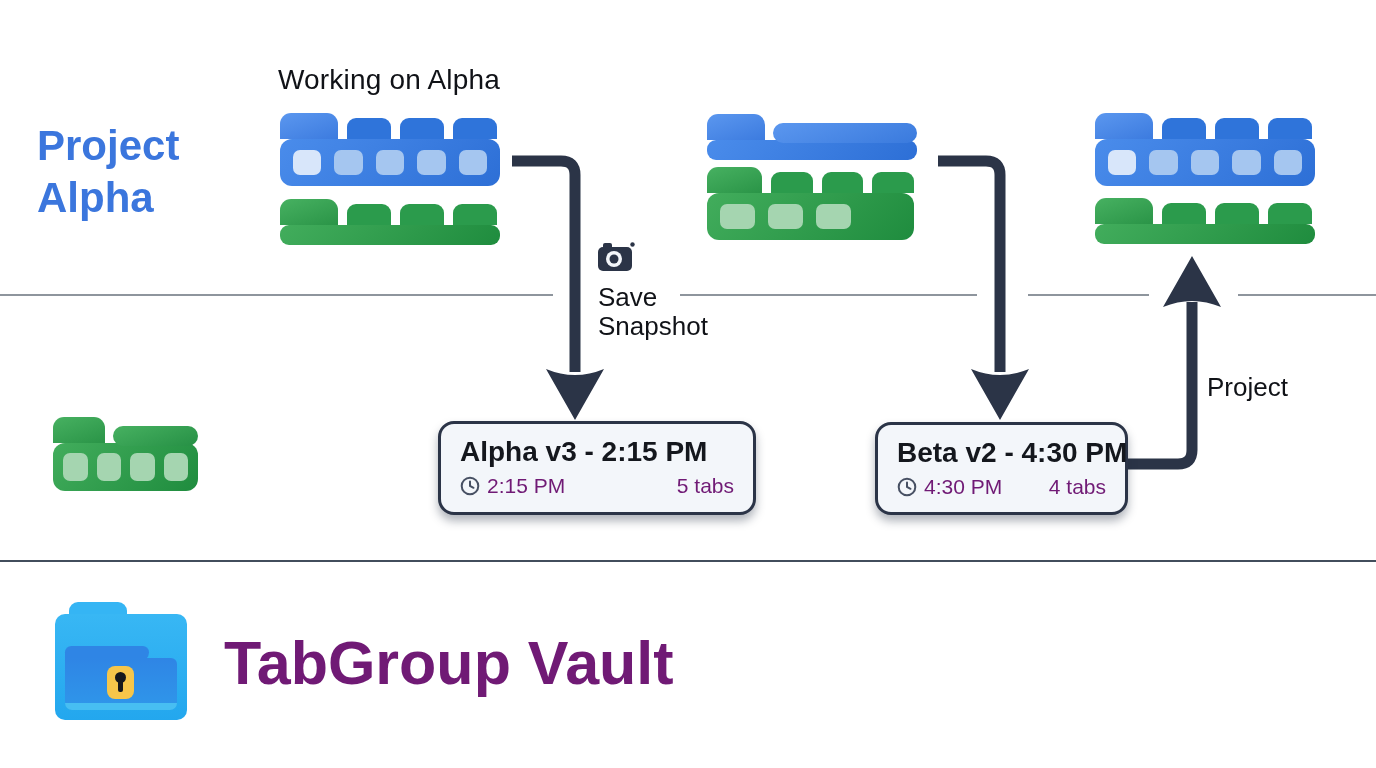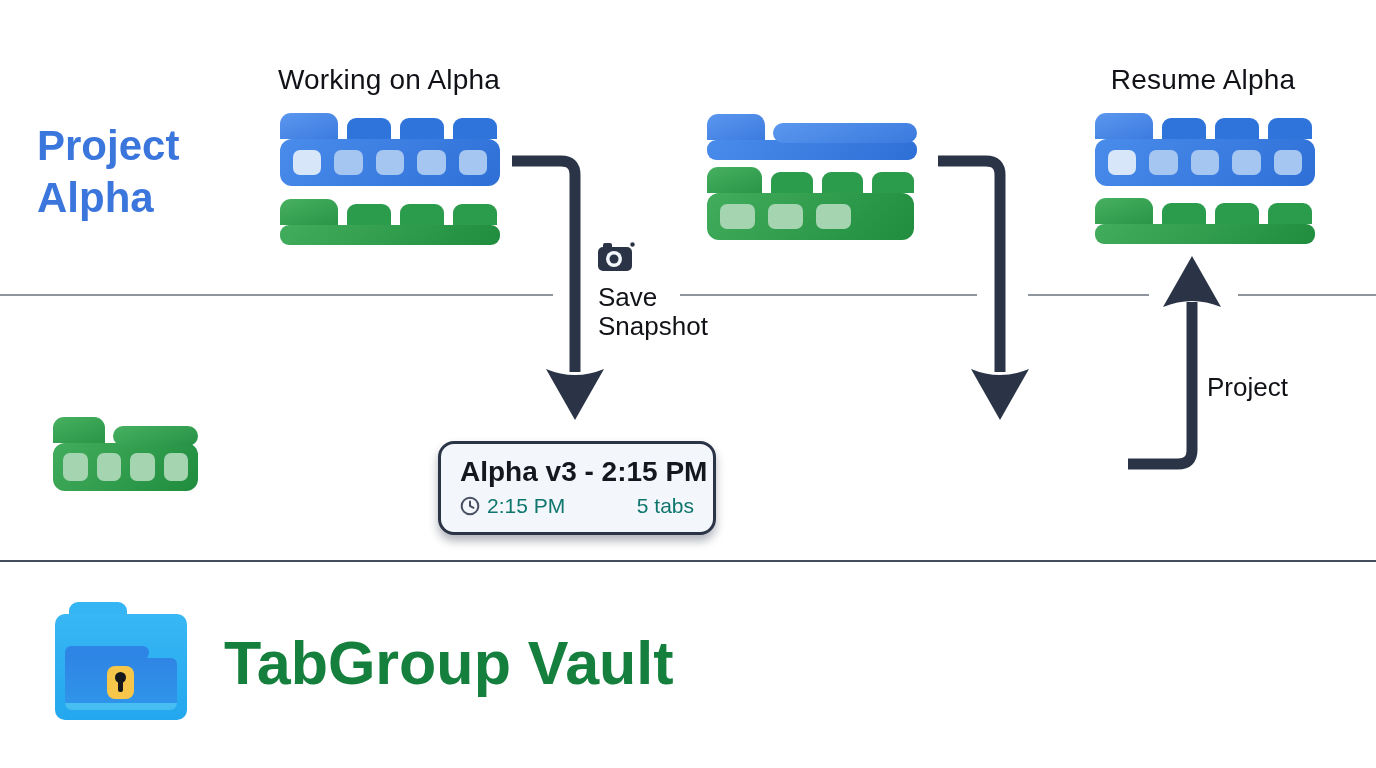--- a/index.html
+++ b/index.html
@@ -38,45 +38,44 @@
   .green .bump{background:#2b9b4c;}
   .green .bar{background:linear-gradient(160deg,#47b161,#269045);}
   .green .tg-body{background:linear-gradient(135deg,#42ad5c,#1f8c3e);}
   .green .tab{background:#a5d5b0;}
   .folder-beta .tab{width:31px;height:28px;}
   
   .card{position:absolute;background:#f3f6fa;border:3px solid #2b3447;border-radius:16px;
     box-shadow:0 6px 10px rgba(30,40,60,.35);padding:12px 19px 10px 19px;box-sizing:border-box;}
   .card-title{font-size:28px;font-weight:700;color:#14171d;white-space:nowrap;}
   .card-meta{display:flex;justify-content:space-between;align-items:center;margin-top:6px;
-    font-size:21px;color:#0f766e;}
+    font-size:21px;color:#701a75;}
   .meta-left{display:flex;align-items:center;gap:7px;}
   
   .arrows{position:absolute;left:0;top:0;pointer-events:none;}
   
   .vault-folder{position:absolute;left:55px;top:602px;width:132px;height:118px;}
   .vf-backtab{position:absolute;left:14px;top:0;width:58px;height:20px;background:#35b5f4;border-radius:9px 9px 0 0;}
   .vf-back{position:absolute;left:0;top:12px;width:132px;height:106px;border-radius:10px;
     background:linear-gradient(180deg,#38b7f4,#23a7ee);}
   .vf-front-tab{position:absolute;left:10px;top:44px;width:84px;height:16px;background:#2f85e5;border-radius:9px 9px 14px 0;}
   .vf-front{position:absolute;left:10px;top:56px;width:112px;height:52px;border-radius:0 6px 8px 8px;
     background:linear-gradient(180deg,#2f85e5,#2f97ea);}
   .vf-strip{position:absolute;left:10px;top:101px;width:112px;height:7px;border-radius:0 0 7px 7px;background:#47bef2;}
   .vf-lock{position:absolute;left:52px;top:64px;width:27px;height:33px;border-radius:8px;background:#f6c64a;}
   .vf-keyhole-head{position:absolute;left:8px;top:6px;width:11px;height:11px;border-radius:50%;background:#16181c;}
   .vf-keyhole-stem{position:absolute;left:11px;top:13px;width:5px;height:13px;border-radius:2px;background:#16181c;}
-  .brand{position:absolute;left:224px;top:628px;font-size:61px;font-weight:700;color:#15803d;letter-spacing:0px;}
+  .brand{position:absolute;left:224px;top:628px;font-size:61px;font-weight:700;color:#701a75;letter-spacing:0px;}
 </style>
 </head>
 <body>
 
 <div class="canvas">
 
   <div class="col-header" style="left:229px;">Working on Alpha</div>
-  <div class="col-header" style="left:1043px;">Resume Alpha</div>
 
   <div class="lane-label lane-alpha">Project Alpha</div>
 
   <div class="div1" style="left:0;width:553px;"></div>
   <div class="div1" style="left:680px;width:297px;"></div>
   <div class="div1" style="left:1028px;width:121px;"></div>
   <div class="div1" style="left:1238px;width:138px;"></div>
 
   <div class="tg blue" style="left:280px;top:113px;width:220px;">
     <div class="tg-top">
@@ -181,34 +180,47 @@
       <rect x="5" y="3" width="9" height="7" rx="2" fill="#2b3447"></rect>
       <circle cx="16" cy="19" r="8" fill="#f3f6fa"></circle>
       <circle cx="16" cy="19" r="4.5" fill="#2b3447"></circle>
       <circle cx="34.5" cy="4.5" r="2.2" fill="#2b3447"></circle>
     </svg>
     <div class="txt">Save Snapshot</div>
   </div>
 
   <div class="restore-label">Project</div>
 
-  <div class="card" style="left:438px;top:421px;width:278px;height:94px;margin-top:20px;">
+  <div class="card" style="left:438px;top:421px;width:318px;height:94px;">
     <div class="card-title">Alpha v3 - 2:15 PM</div>
     <div class="card-meta">
       <span class="meta-left">
         <svg width="20" height="20" viewBox="0 0 20 20">
           <circle cx="10" cy="10" r="8.3" fill="none" stroke="#475063" stroke-width="2"></circle>
           <path d="M10,5.5 L10,10 L13.5,11.8" fill="none" stroke="#475063" stroke-width="2" stroke-linecap="round"></path>
         </svg>
         <span>2:15 PM</span>
       </span>
       <span>5 tabs</span>
     </div>
   </div>
 
+  <div class="card" style="left:875px;top:422px;width:253px;height:93px;">
+    <div class="card-title">Beta v2 - 4:30 PM</div>
+    <div class="card-meta">
+      <span class="meta-left">
+        <svg width="20" height="20" viewBox="0 0 20 20">
+          <circle cx="10" cy="10" r="8.3" fill="none" stroke="#475063" stroke-width="2"></circle>
+          <path d="M10,5.5 L10,10 L13.5,11.8" fill="none" stroke="#475063" stroke-width="2" stroke-linecap="round"></path>
+        </svg>
+        <span>4:30 PM</span>
+      </span>
+      <span>4 tabs</span>
+    </div>
+  </div>
 
   <div class="div2"></div>
   <div class="vault-folder">
     <div class="vf-backtab"></div>
     <div class="vf-back"></div>
     <div class="vf-front-tab"></div>
     <div class="vf-front"></div>
     <div class="vf-strip"></div>
     <div class="vf-lock">
       <div class="vf-keyhole-head"></div>

